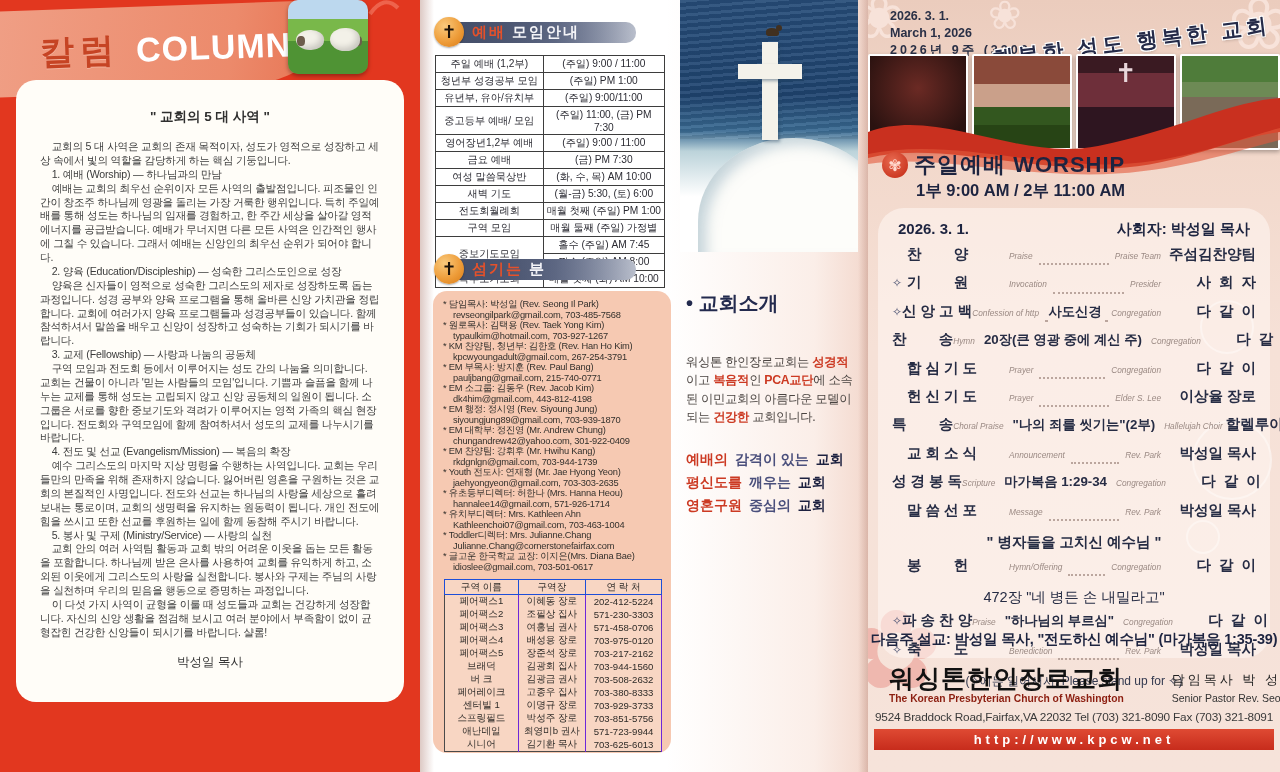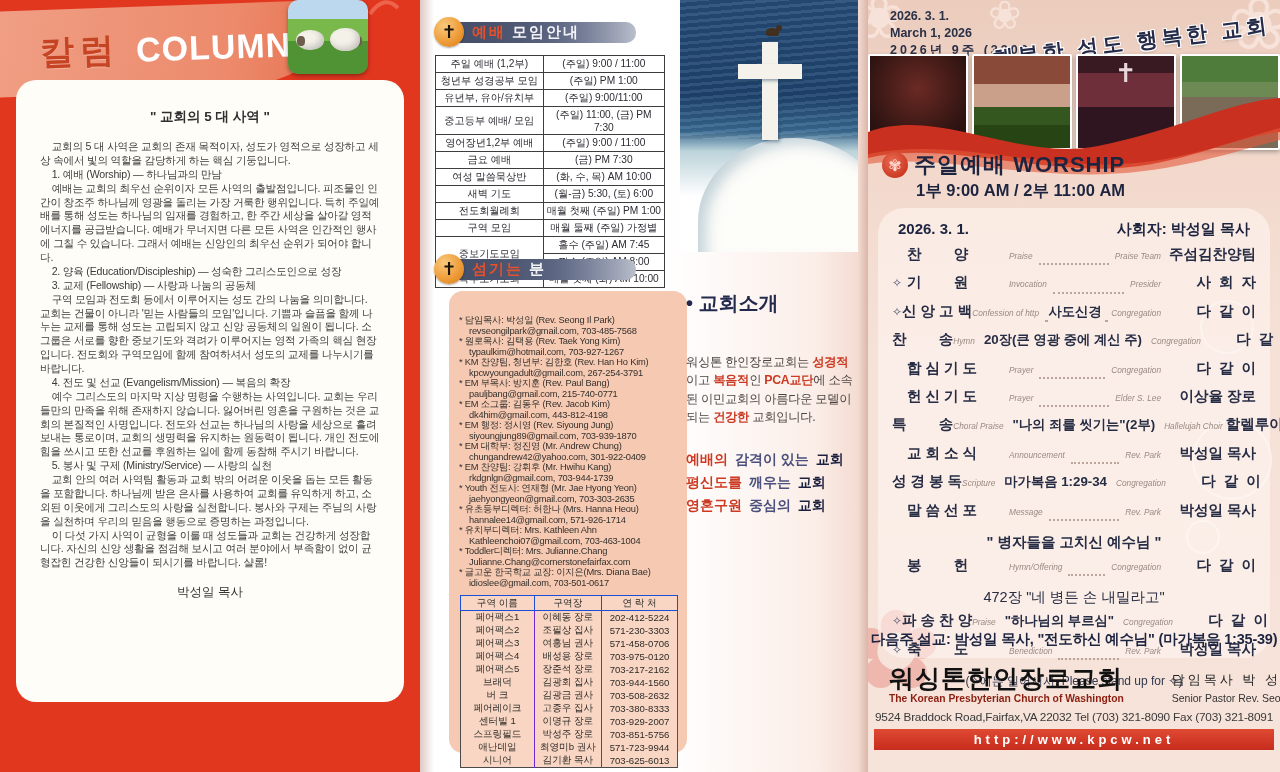--- a/index.html
+++ b/index.html
@@ -47,21 +47,21 @@
     background:linear-gradient(90deg,#46506b,#5d678311 120%),linear-gradient(90deg,#454f6a,#7a84a0 55%,#d9dde6 100%);
     border-radius:2px 10px 10px 2px;min-width:180px;}
   .sec-bar .t-red{color:#e4512b;font-weight:bold;font-size:15px;letter-spacing:2px;}
   .sec-bar .t-wh{color:#f4f4f8;font-weight:bold;font-size:15px;letter-spacing:2px;}
   table.guide{position:absolute;left:15px;top:55px;width:230px;border-collapse:collapse;
     font-size:10.2px;color:#2b2b33;}
   table.guide td{border:1px solid #3d3d3d;padding:1px 3px;height:13.1px;}
   table.guide td.gname{width:47%;text-align:center;}
   table.guide td.gtime{text-align:center;}
   .pinkbox{position:absolute;left:13px;top:291px;width:238px;height:462px;background:#f6c9b2;
-    border-radius:14px;padding:24px 8px 6px 10px;margin-left:16px;}
+    border-radius:14px;padding:8px 8px 6px 10px;}
   .sv{font-size:9.3px;line-height:1.13;color:#33302c;letter-spacing:-0.2px;}
   .sv .sv1{white-space:nowrap;}
   .sv .sv2{padding-left:10px;white-space:nowrap;}
   table.dist{width:218px;margin:7px auto 0 auto;border-collapse:collapse;font-size:9.6px;color:#2e2b28;
     background:#f8d6c3;}
   table.dist th,table.dist td{border-left:1px solid #4a4a4a;border-right:1px solid #6d28d9;
     padding:0 2px;height:11.4px;text-align:center;font-weight:normal;}
   table.dist tr.hd th{border:1px solid #1d4ed8;height:15px;}
   table.dist{border:1px solid #4a4a4a;}
   .cross-photo{position:absolute;left:260px;top:0;width:178px;height:252px;overflow:hidden;
@@ -173,20 +173,21 @@
       <div class="col-title">" 교회의 5 대 사역 "</div>
       <div class="col-body">
   <p>교회의 5 대 사역은 교회의 존재 목적이자, 성도가 영적으로 성장하고 세상 속에서 빛의 역할을 감당하게 하는 핵심 기둥입니다.</p>
 
   <p>1. 예배 (Worship) — 하나님과의 만남</p>
 
   <p>예배는 교회의 최우선 순위이자 모든 사역의 출발점입니다. 피조물인 인간이 창조주 하나님께 영광을 돌리는 가장 거룩한 행위입니다. 특히 주일예배를 통해 성도는 하나님의 임재를 경험하고, 한 주간 세상을 살아갈 영적 에너지를 공급받습니다. 예배가 무너지면 다른 모든 사역은 인간적인 행사에 그칠 수 있습니다. 그래서 예배는 신앙인의 최우선 순위가 되어야 합니다.</p>
 
   <p>2. 양육 (Education/Discipleship) — 성숙한 그리스도인으로 성장</p>
 
+  <p>양육은 신자들이 영적으로 성숙한 그리스도의 제자로 성장하도록 돕는 과정입니다. 성경 공부와 양육 프로그램을 통해 올바른 신앙 가치관을 정립합니다. 교회에 여러가지 양육 프로그램들과 성경공부들이 있습니다. 함께 참석하셔서 말씀을 배우고 신앙이 성장하고 성숙하는 기회가 되시기를 바랍니다.</p>
 
   <p>3. 교제 (Fellowship) — 사랑과 나눔의 공동체</p>
 
   <p>구역 모임과 전도회 등에서 이루어지는 성도 간의 나눔을 의미합니다. 교회는 건물이 아니라 '믿는 사람들의 모임'입니다. 기쁨과 슬픔을 함께 나누는 교제를 통해 성도는 고립되지 않고 신앙 공동체의 일원이 됩니다. 소그룹은 서로를 향한 중보기도와 격려가 이루어지는 영적 가족의 핵심 현장입니다. 전도회와 구역모임에 함께 참여하셔서 성도의 교제를 나누시기를 바랍니다.</p>
 
   <p>4. 전도 및 선교 (Evangelism/Mission) — 복음의 확장</p>
 
   <p>예수 그리스도의 마지막 지상 명령을 수행하는 사역입니다. 교회는 우리들만의 만족을 위해 존재하지 않습니다. 잃어버린 영혼을 구원하는 것은 교회의 본질적인 사명입니다. 전도와 선교는 하나님의 사랑을 세상으로 흘려보내는 통로이며, 교회의 생명력을 유지하는 원동력이 됩니다. 개인 전도에 힘을 쓰시고 또한 선교를 후원하는 일에 함께 동참해 주시기 바랍니다.</p>
 
   <p>5. 봉사 및 구제 (Ministry/Service) — 사랑의 실천</p>
@@ -385,21 +386,21 @@
               <td>703-508-2632</td>
             </tr>
             <tr>
               <td>페어레이크</td>
               <td>고종우 집사</td>
               <td>703-380-8333</td>
             </tr>
             <tr>
               <td>센터빌 1</td>
               <td>이명규 장로</td>
-              <td>703-929-2007</td>
+              <td>703-929-3733</td>
             </tr>
             <tr>
               <td>스프링필드</td>
               <td>박성주 장로</td>
               <td>703-851-5756</td>
             </tr>
             <tr>
               <td>애난데일</td>
               <td>최영미b 권사</td>
               <td>571-723-9944</td>

